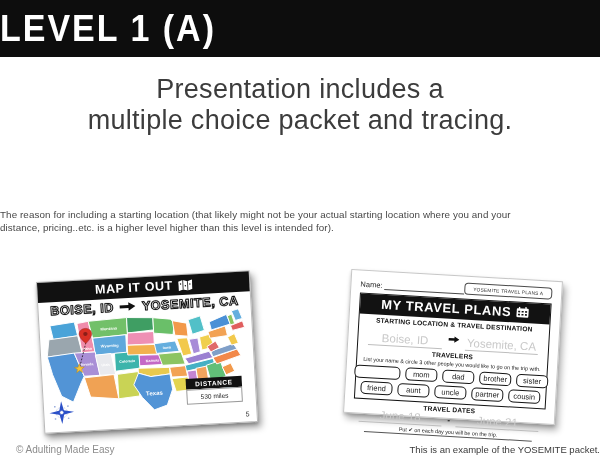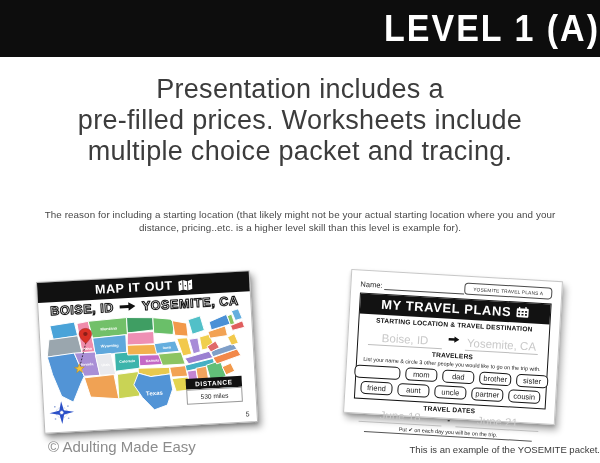--- a/index.html
+++ b/index.html
@@ -4,34 +4,34 @@
 <style>
   html,body { margin:0; padding:0; background:#ffffff; }
   .canvas {
     position:relative; width:600px; height:463px; overflow:hidden;
     background:#ffffff; font-family:"Liberation Sans", sans-serif;
   }
 
   
   .level-bar {
     position:absolute; top:0; left:0; width:600px; height:57px;
-    background:#0d0d0d; display:flex; align-items:center; justify-content:flex-end;
+    background:#0d0d0d; display:flex; align-items:center; justify-content:flex-start;
   }
   .level-title {
     color:#ffffff; font-size:34px; font-weight:900; letter-spacing:2px;
     transform:scaleY(1.08);
   }
 
   
   .main-text {
     position:absolute; top:74px; left:0; width:600px; text-align:center;
     color:#3c3c3c; font-size:27px; line-height:31px; letter-spacing:0.3px;
   }
   .note-text {
-    position:absolute; top:209px; left:0; width:600px; text-align:center;
+    position:absolute; top:209px; left:0; width:600px; 
     color:#474747; font-size:9.8px; line-height:12.5px; letter-spacing:0.1px;
   }
 
   
   .map-card {
     position:absolute; left:40px; top:276px; width:212px; height:150px;
     background:#ffffff; border:1px solid #b9b9b9;
     box-shadow:3px 5px 7px rgba(0,0,0,0.4), 0 2px 3px rgba(0,0,0,0.18);
     transform:rotate(-3.2deg);
   }
@@ -91,45 +91,44 @@
     color:#222222; padding:0 5px; background:#ffffff; box-sizing:border-box;
   }
   .chip-empty { min-width:46px; }
   .dates-section { margin-top:2px; }
   .dates-row { display:flex; align-items:flex-end; gap:6px; padding:0 6px; margin-top:0; }
   .date-sep { font-size:8px; color:#111111; padding-bottom:2px; font-weight:bold; }
   .dates-note { text-align:center; font-size:5.4px; color:#222222; margin-top:2px; }
   .dates-note-rule { width:88%; margin:1px auto 0; border-bottom:1px solid #555555; }
 
   
-  .footer-copyright { position:absolute; left:16px; bottom:8px; font-size:15px; color:#8c8c8c;margin-left:32px; }
+  .footer-copyright { position:absolute; left:16px; bottom:8px; font-size:10px; color:#8c8c8c; }
   .footer-caption {
     position:absolute; bottom:8px; left:0; width:600px; text-align:right;
     font-size:9.5px; color:#3a3a3a;
   }
   svg text { font-family:"Liberation Sans", sans-serif; }
 </style>
 </head>
 <body>
 
 <div class="canvas">
 
   <div class="level-bar">
     <div class="level-title">LEVEL 1 (A)</div>
   </div>
 
   <div class="main-text">
     <div>Presentation includes a</div>
-    <div>pre-filled prices.  Worksheets include</div>
     <div>multiple choice packet and tracing.</div>
   </div>
 
   <div class="note-text">
     <div>The reason for including a starting location (that likely might not be your actual starting location where you and your</div>
-    <div>distance, pricing..etc. is a higher level skill than this level is example for).</div>
+    <div>distance, pricing..etc. is a higher level higher than this level is intended for).</div>
   </div>
 
   <div class="map-card">
     <div class="map-title-bar">
       <span class="map-title-text">MAP IT OUT</span>
       <svg width="14" height="11" viewBox="0 0 14 11">
         <polygon points="0,1.5 4.6,0 9.3,1.5 14,0 14,9.5 9.3,11 4.6,9.5 0,11" fill="#ffffff"></polygon>
         <line x1="4.6" y1="0" x2="4.6" y2="9.5" stroke="#111" stroke-width="0.8"></line>
         <line x1="9.3" y1="1.5" x2="9.3" y2="11" stroke="#111" stroke-width="0.8"></line>
         <circle cx="2.3" cy="4" r="0.7" fill="#111"></circle>

